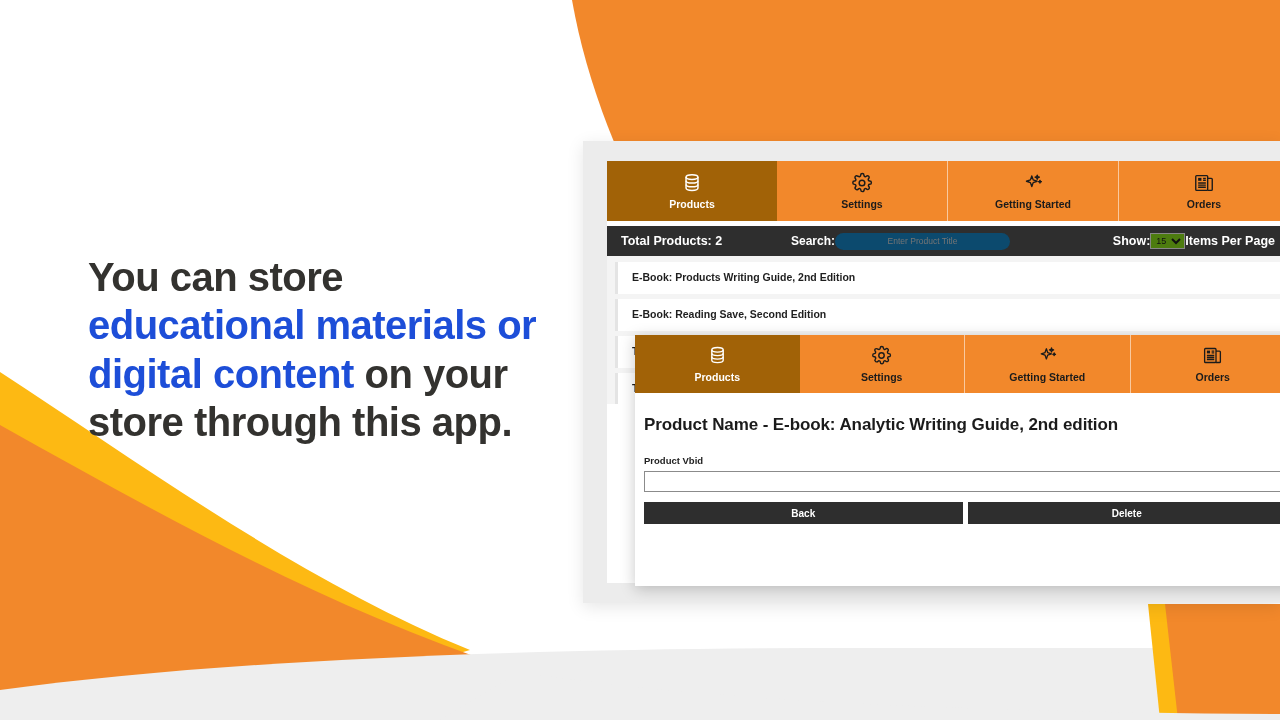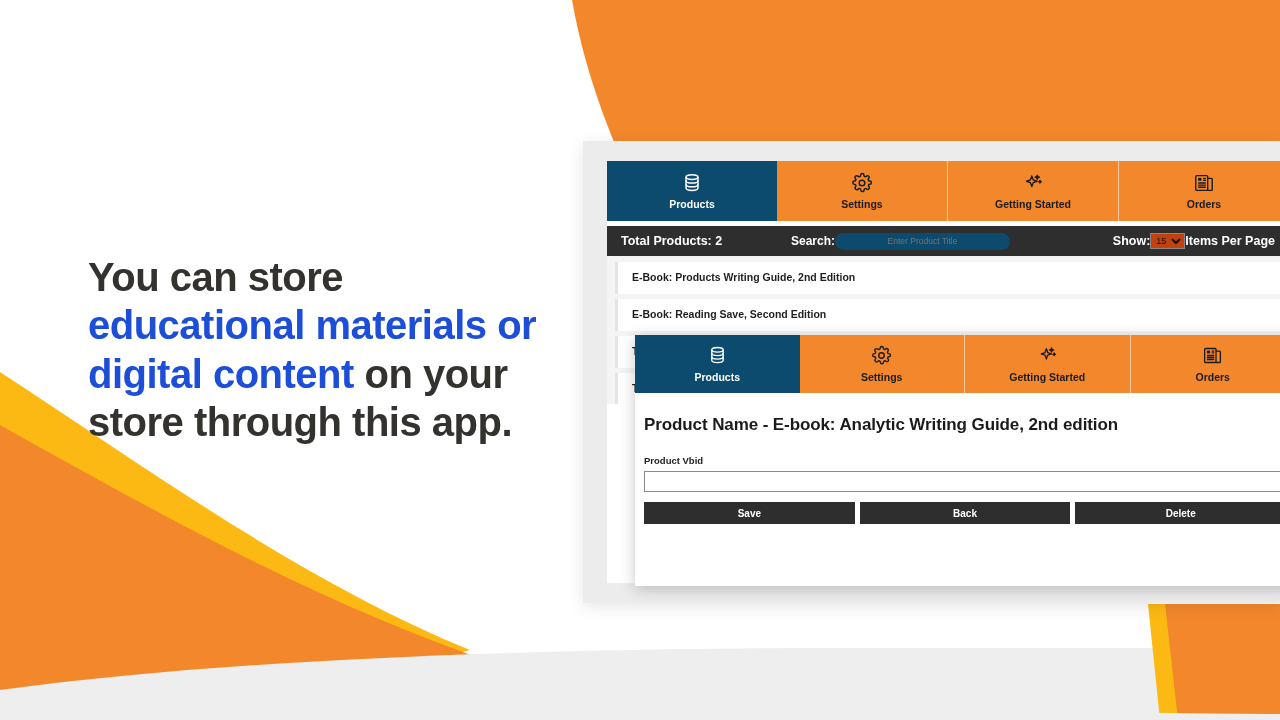--- a/index.html
+++ b/index.html
@@ -35,42 +35,42 @@
 
   
   .nav{display:flex;width:100%;height:60px;background:#f2882b;}
   .nav-item{
     flex:1 1 0;display:flex;flex-direction:column;
     align-items:center;justify-content:center;gap:5px;
     color:#1b1b1b;border-right:1px solid rgba(255,255,255,.55);
     cursor:pointer;box-sizing:border-box;
   }
   .nav-item:last-child{border-right:none;}
-  .nav-item.active{background:#0c4a6e;color:#ffffff;border-right:none;}
+  .nav-item.active{background:#a16207;color:#ffffff;border-right:none;}
   .nav-label{font-size:10.5px;font-weight:700;line-height:1;}
   .nav-ico{height:22px;display:block;}
   .nav-ico svg{display:block;}
 
   
   .toolbar{
     display:flex;align-items:center;height:30px;background:#2e2e2e;
     color:#fff;font-size:12.5px;font-weight:600;margin-top:5px;
     padding:0 14px;box-sizing:border-box;gap:0;
   }
   .tb-total{width:170px;}
   .tb-search{display:flex;align-items:center;flex:1 1 auto;}
   .tb-search .lbl{font-weight:600;font-size:12px;}
   .search-box{
     width:175px;height:17px;border-radius:10px;background:#0c4a6e;border:none;
     text-align:center;font-size:8.5px;color:#9b9b9b;
     font-family:"Liberation Sans", sans-serif;padding:0;
   }
   .tb-show{display:flex;align-items:center;font-size:12.5px;}
   .sel{
-    height:16px;font-size:9px;border:1px solid #888;background:#c2410c;color:#111;
+    height:16px;font-size:9px;border:1px solid #888;background:#4d7c0f;color:#111;
     font-family:"Liberation Sans", sans-serif;padding:0 1px;
   }
 
   
   .rows{background:#f4f4f4;padding:6px 0 0 0;}
   .row{
     background:#fff;border-left:3px solid #e4e4e4;
     margin:0 8px 5px 8px;padding:9px 14px;
     font-size:10.5px;font-weight:700;color:#1e1e1e;line-height:1.32;
     min-height:16px;box-sizing:border-box;cursor:pointer;
@@ -259,18 +259,17 @@
       </span>
       <span class="nav-label">Orders</span>
     </div>
   </div>
 
   <div class="modal-body">
     <div class="modal-title">Product Name - E-book: Analytic Writing Guide, 2nd edition</div>
     <div class="field-label">Product Vbid</div>
     <input class="field-input" type="text" value="" style="">
     <div class="btn-row">
-      <button class="btn">Save</button>
       <button class="btn">Back</button>
       <button class="btn">Delete</button>
     </div>
   </div>
 </div>
 
 </body></html>

